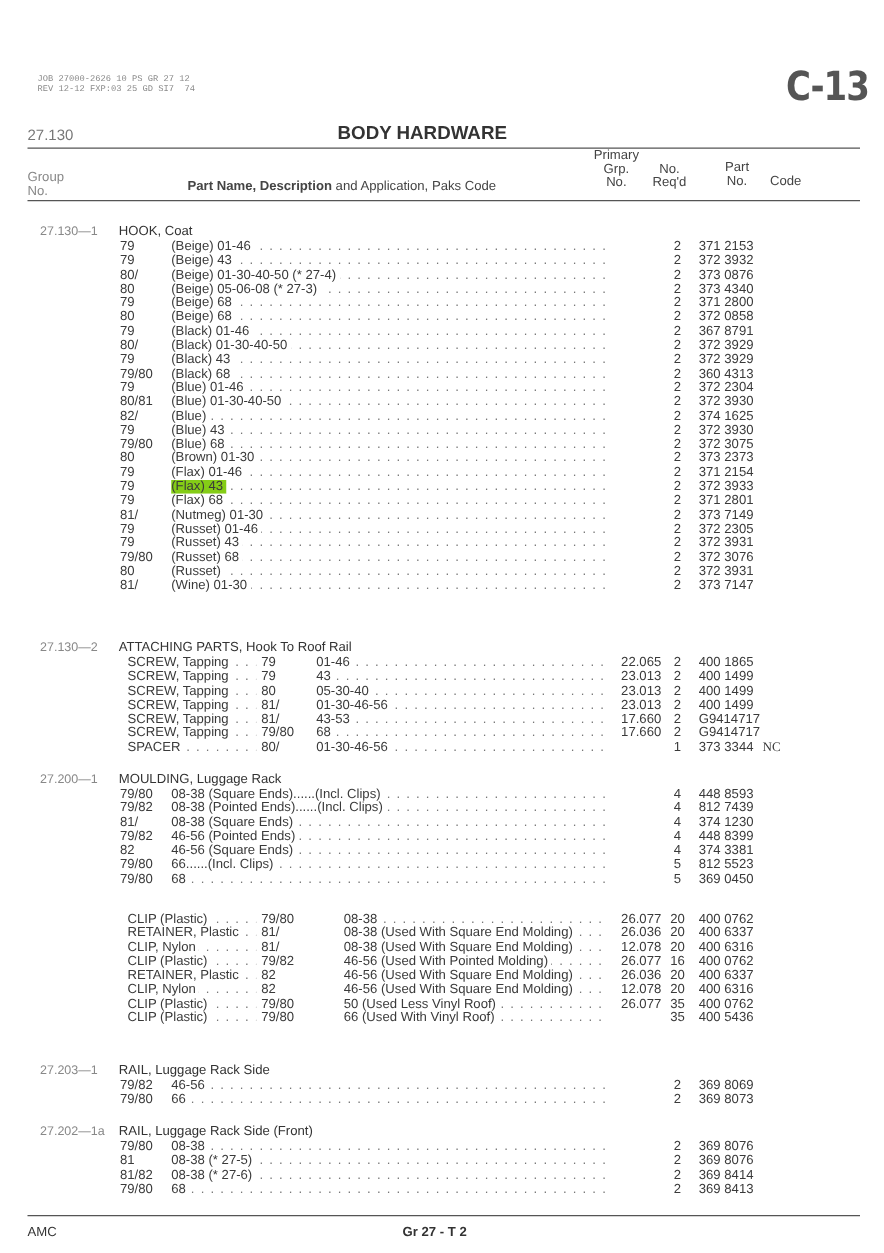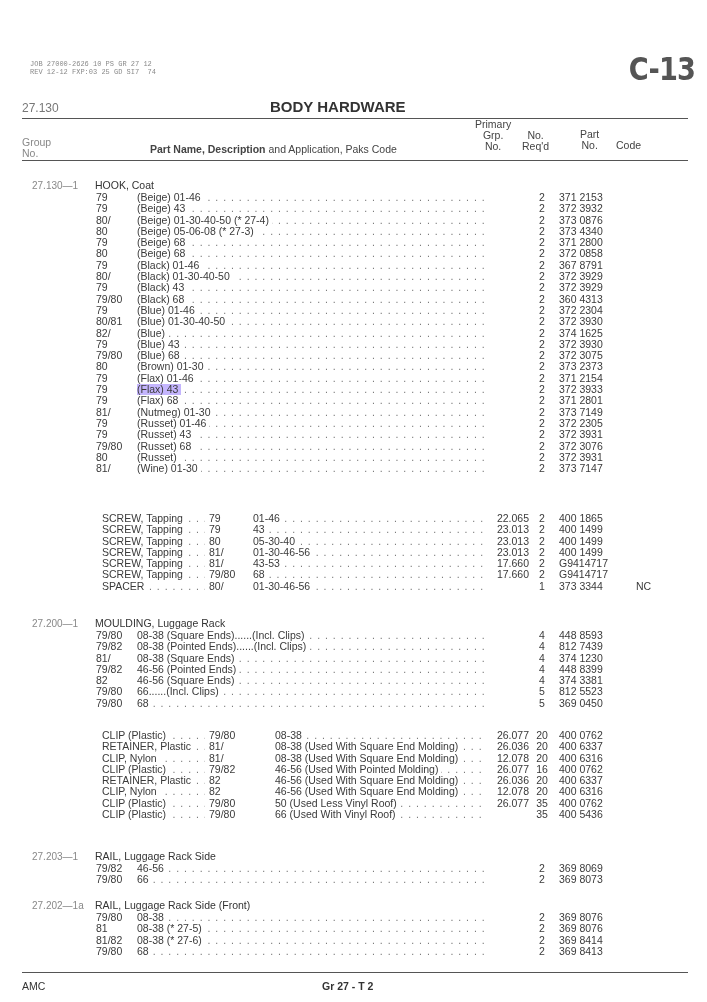--- a/index.html
+++ b/index.html
@@ -21,21 +21,21 @@
   .sec-grp { position: absolute; left: 10px; top: 0; color: #888; font-size: 10px; }
   .sec-title { position: absolute; left: 73px; top: 0; font-weight: normal; color: #333; }
   .row { position: relative; height: 11.3px; white-space: nowrap; color: #3a3a3a; }
   .row span { position: absolute; top: 0; }
   .c-yr { left: 74px; }
   .c-desc { left: 115px; }
   .c-name { left: 80px; }
   .c-prim { left: 465px; width: 42px; text-align: right; }
   .c-qty { left: 510px; width: 20px; text-align: center; }
   .c-part { left: 537px; }
-  .c-code { left: 614px; }
+  .c-code { left: 588px; font-family: Liberation Serif, serif; }
   .dots { color: #777; letter-spacing: 1px; overflow: hidden; }
   .footer { position: absolute; top: 980px; font-size: 10.5px; color: #333; }
 </style>
 </head>
 <body>
 
 <div class="job">
   <div>JOB 27000-2626 10 PS GR 27 12</div>
   <div>REV 12-12 FXP:03 25 GD SI7  74</div>
 </div>
@@ -210,21 +210,21 @@
         <span class="c-yr">79</span>
         <span class="dots" style="left:115px;width:350px">. . . . . . . . . . . . . . . . . . . . . . . . . . . . . . . . . . . . . . . . . . . . . . . . . . . . . . . .</span>
         <span class="c-desc" style="background:#fff;padding-right:3px">(Flax) 01-46</span>
         <span class="c-prim" style="background:#fff"></span>
         <span class="c-qty">2</span>
         <span class="c-part">371 2154</span>
       </div>
       <div class="row">
         <span class="c-yr">79</span>
         <span class="dots" style="left:115px;width:350px">. . . . . . . . . . . . . . . . . . . . . . . . . . . . . . . . . . . . . . . . . . . . . . . . . . . . . . . .</span>
-        <span class="c-desc" style="background:#c4b5fd;padding-right:3px">(Flax) 43</span>
+        <span class="c-desc" style="background:#84cc16;padding-right:3px">(Flax) 43</span>
         <span class="c-prim" style="background:#fff"></span>
         <span class="c-qty">2</span>
         <span class="c-part">372 3933</span>
       </div>
       <div class="row">
         <span class="c-yr">79</span>
         <span class="dots" style="left:115px;width:350px">. . . . . . . . . . . . . . . . . . . . . . . . . . . . . . . . . . . . . . . . . . . . . . . . . . . . . . . .</span>
         <span class="c-desc" style="background:#fff;padding-right:3px">(Flax) 68</span>
         <span class="c-prim" style="background:#fff"></span>
         <span class="c-qty">2</span>
@@ -273,20 +273,24 @@
       <div class="row">
         <span class="c-yr">81/</span>
         <span class="dots" style="left:115px;width:350px">. . . . . . . . . . . . . . . . . . . . . . . . . . . . . . . . . . . . . . . . . . . . . . . . . . . . . . . .</span>
         <span class="c-desc" style="background:#fff;padding-right:3px">(Wine) 01-30</span>
         <span class="c-prim" style="background:#fff"></span>
         <span class="c-qty">2</span>
         <span class="c-part">373 7147</span>
       </div>
     </div>
     <div class="section" style="top: 513px;">
+      <div class="sec-head">
+        <span class="sec-grp">27.130—2</span>
+        <span class="sec-title">ATTACHING PARTS, Hook To Roof Rail</span>
+      </div>
       <div class="row">
         <span class="dots" style="left:80px;width:103px">. . . . . . . . . . . . . . . . . . . . . . . . . . . . . . . . . . . . . . . . . . . . . . . . . . . . . . . .</span>
         <span class="c-name" style="background:#fff;padding-right:2px">SCREW, Tapping</span>
         <span style="left:187px">79</span>
         <span class="dots" style="left:231px;width:234px">. . . . . . . . . . . . . . . . . . . . . . . . . . . . . . . . . . . . . . . . . . . . . . . . . . . . . . . .</span>
         <span style="left:231px;background:#fff;padding-right:3px">01-46</span>
         <span class="c-prim" style="background:#fff">22.065</span>
         <span class="c-qty">2</span>
         <span class="c-part">400 1865</span>
       </div>

